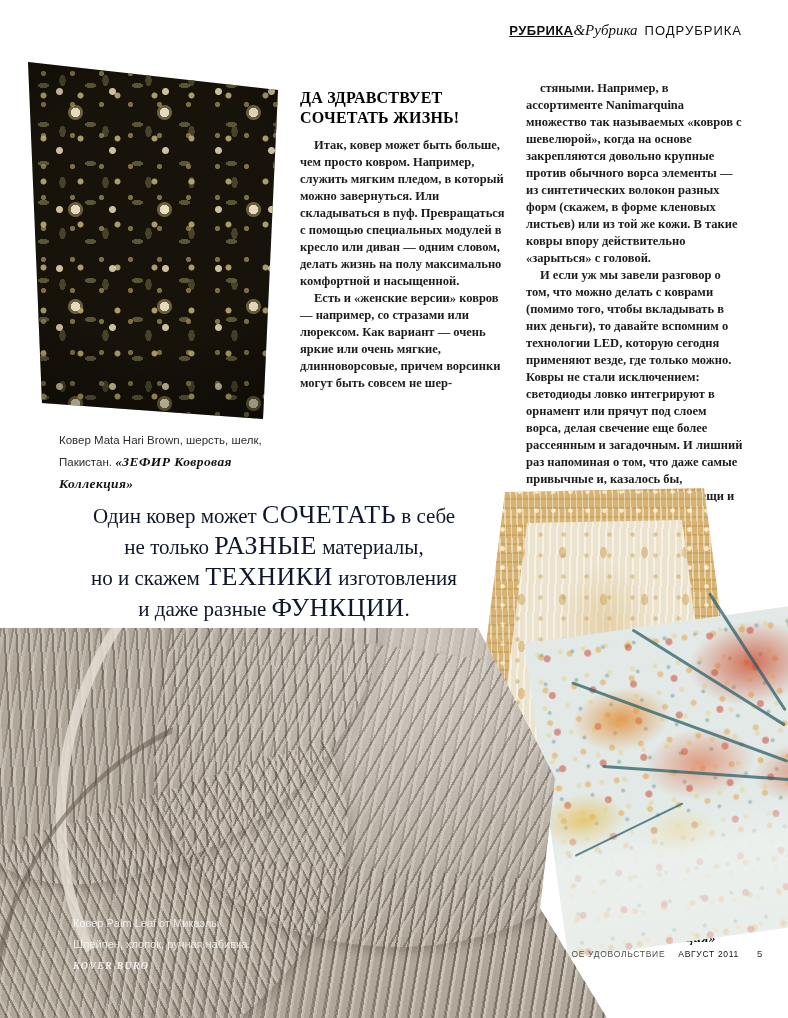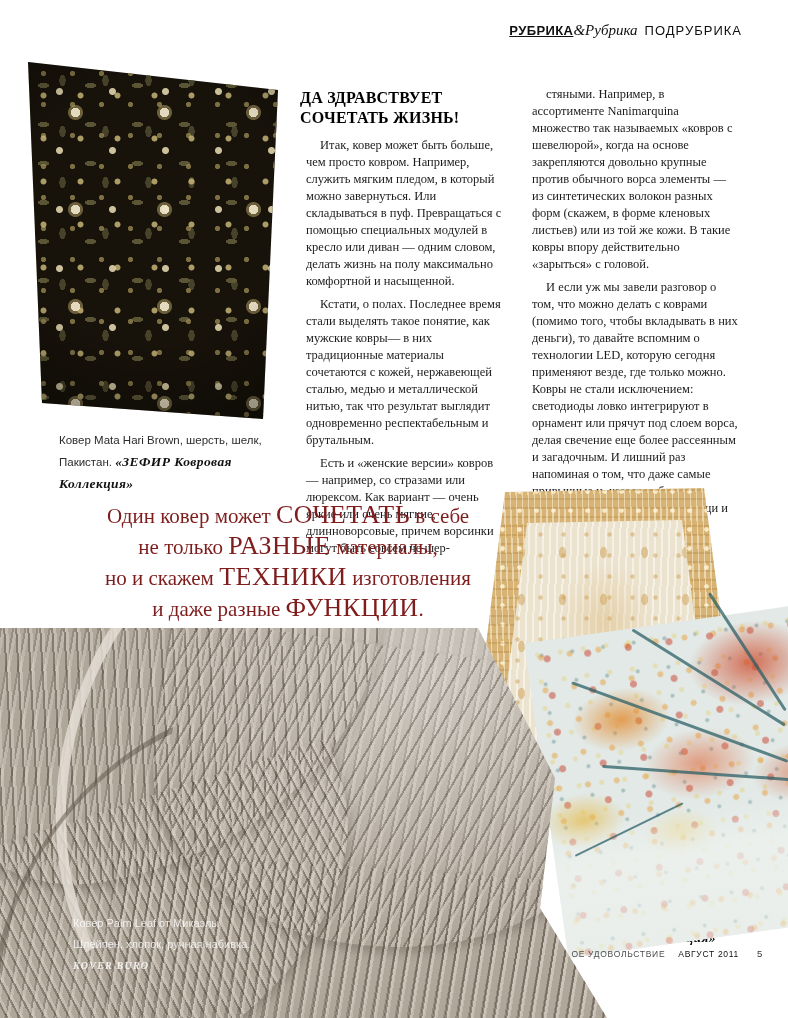--- a/index.html
+++ b/index.html
@@ -49,32 +49,32 @@
   .caption-palm{
     left:44px;top:913px;width:260px;line-height:21px;font-size:11px;
     color:rgba(255,255,255,.78);z-index:30;margin-left:29px;
   }
   .caption-palm .brand{
     color:rgba(255,255,255,.85);font-size:10px;letter-spacing:1.2px;
   }
 
   
   .col{position:absolute;font-size:12.5px;line-height:17px;text-align:left;}
-  .col p{margin:6px;text-indent:14px;}
+  .col p{margin:0;text-indent:14px;font-weight:bold;}
   .col1{left:300px;top:88px;width:212px;}
   .col2{left:526px;top:80px;width:218px;}
   .headline{
     margin:0 0 9px 0;font-size:16px;line-height:20px;font-weight:bold;
     letter-spacing:.2px;color:#000;
   }
 
   
   .pull-quote{
-    position:absolute;left:48px;top:500px;width:480px;text-align:center;
-    color:#7f1d1d;z-index:2;
+    position:absolute;left:34px;top:500px;width:480px;text-align:center;
+    color:#0f172a;z-index:2;
   }
   .q-line{font-size:21px;line-height:29px;white-space:nowrap;}
   .q-line .caps{font-size:26px;letter-spacing:.5px;}
 
   
   .gold-carpet{
     position:absolute;left:460px;top:482px;width:290px;height:315px;z-index:3;
     clip-path:polygon(45px 10px,244px 6px,280px 283px,8px 308px);
     background-color:#d7b476;
     background-image:
@@ -180,21 +180,20 @@
 
 <div class="mata-carpet"></div>
 
 <div class="caption caption-mata">
   <span>Ковер Mata Hari Brown, шерсть, шелк, Пакистан. </span><span class="brand">«ЗЕФИР Ковровая Коллекция»</span>
 </div>
 
 <div class="col col1">
   <h2 class="headline">ДА ЗДРАВСТВУЕТ СОЧЕТАТЬ ЖИЗНЬ!</h2>
   <p>Итак, ковер может быть больше, чем просто ковром. Например, служить мягким пледом, в который можно завернуться. Или складываться в пуф. Превращаться с помощью специальных модулей в кресло или диван — одним словом, делать жизнь на полу максимально комфортной и насыщенной.</p>
-  <p>Кстати, о полах. Последнее время стали выделять такое понятие, как мужские ковры— в них традиционные материалы сочетаются с кожей, нержавеющей сталью, медью и металлической нитью, так что результат выглядит одновременно респектабельным и брутальным.</p>
   <p>Есть и «женские версии» ковров — например, со стразами или люрексом. Как вариант — очень яркие или очень мягкие, длинноворсовые, причем ворсинки могут быть совсем не шер-</p>
 </div>
 
 <div class="col col2">
   <p>стяными. Например, в ассортименте Nanimarquina множество так называемых «ковров с шевелюрой», когда на основе закрепляются довольно крупные против обычного ворса элементы — из синтетических волокон разных форм (скажем, в форме кленовых листьев) или из той же кожи. В такие ковры впору действительно «зарыться» с головой.</p>
   <p>И если уж мы завели разговор о том, что можно делать с коврами (помимо того, чтобы вкладывать в них деньги), то давайте вспомним о технологии LED, которую сегодня применяют везде, где только можно. Ковры не стали исключением: светодиоды ловко интегрируют в орнамент или прячут под слоем ворса, делая свечение еще более рассеянным и загадочным. И лишний раз напоминая о том, что даже самые привычные и, казалось бы, устоявшиеся и состоявшиеся вещи и явления все еще способы нас удивлять. ◊</p>
 </div>
 
 <div class="pull-quote">
   <div class="q-line"><span>Один ковер может </span><span class="caps">СОЧЕТАТЬ</span><span> в себе</span></div>

